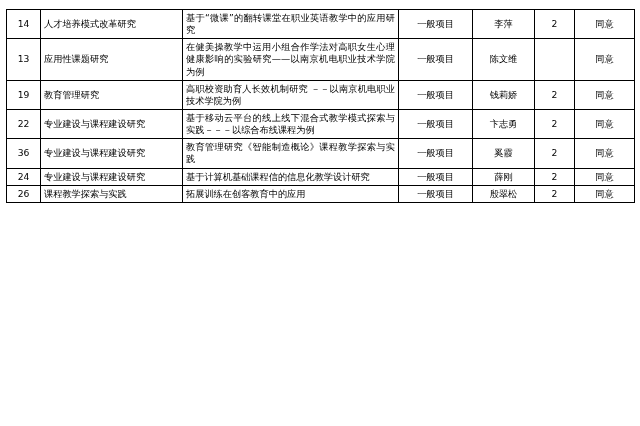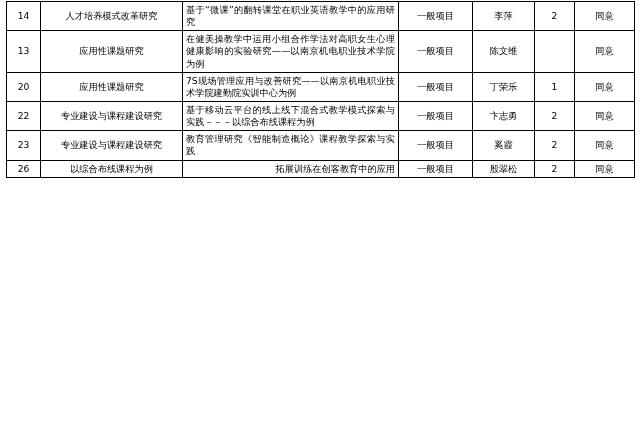--- a/index.html
+++ b/index.html
@@ -12,21 +12,21 @@
     height: 426px;
     font-family: "DejaVu Sans", "Liberation Sans", sans-serif;
     color: #000000;
     overflow: hidden;
   }
   .sheet {
     width: 640px;
     height: 408px;
     position: relative;
     box-sizing: border-box;
-    padding: 1px 6px 0 6px;
+    padding: 9px 6px 0 6px;
   }
   table.grid {
     border-collapse: collapse;
     width: 628px;
     table-layout: fixed;
     margin: 0;
   }
   table.grid td {
     border: 1px solid #000000;
     padding: 2px 3px;
@@ -51,21 +51,21 @@
     text-align: center;
   }
   td.title {
     text-align: left;
   }
   td.no { font-size: 10px; }
   td.num { font-size: 10px; }
 
   .cat-inner {
     display: block;
-    text-align: center;
+    text-align: left;
   }
   .title-inner {
     display: block;
   }
   
   .title-inner.two, .title-inner.three {
     text-align: justify;
     text-align-last: left;
   }
 </style>
@@ -104,65 +104,78 @@
           </td>
         <td class="title">
             <span class="title-inner three">在健美操教学中运用小组合作学法对高职女生心理健康影响的实验研究——以南京机电职业技术学院为例</span>
           </td>
         <td class="type">一般项目</td>
         <td class="person">陈文维</td>
         <td class="num"></td>
         <td class="agree">同意</td>
       </tr>
       <tr>
-        <td class="no">20</td>
+        <td class="no">19</td>
         <td class="cat">
-            <span class="cat-inner">应用性课题研究</span>
+            <span class="cat-inner">教育管理研究</span>
           </td>
         <td class="title">
-            <span class="title-inner two">7S现场管理应用与改善研究——以南京机电职业技术学院建勤院实训中心为例</span>
+            <span class="title-inner two">高职校资助育人长效机制研究 －－以南京机电职业技术学院为例</span>
           </td>
         <td class="type">一般项目</td>
-        <td class="person">丁荣乐</td>
-        <td class="num">1</td>
+        <td class="person">钱莉娇</td>
+        <td class="num">2</td>
         <td class="agree">同意</td>
       </tr>
       <tr>
         <td class="no">22</td>
         <td class="cat">
             <span class="cat-inner">专业建设与课程建设研究</span>
           </td>
         <td class="title">
             <span class="title-inner two">基于移动云平台的线上线下混合式教学模式探索与实践－－－以综合布线课程为例</span>
           </td>
         <td class="type">一般项目</td>
         <td class="person">卞志勇</td>
         <td class="num">2</td>
         <td class="agree">同意</td>
       </tr>
       <tr>
-        <td class="no">23</td>
+        <td class="no">36</td>
         <td class="cat">
             <span class="cat-inner">专业建设与课程建设研究</span>
           </td>
         <td class="title">
             <span class="title-inner two">教育管理研究《智能制造概论》课程教学探索与实践</span>
           </td>
         <td class="type">一般项目</td>
         <td class="person">奚霞</td>
         <td class="num">2</td>
         <td class="agree">同意</td>
       </tr>
       <tr>
+        <td class="no">24</td>
+        <td class="cat">
+            <span class="cat-inner">专业建设与课程建设研究</span>
+          </td>
+        <td class="title">
+            <span class="title-inner">基于计算机基础课程信的信息化教学设计研究</span>
+          </td>
+        <td class="type">一般项目</td>
+        <td class="person">薛刚</td>
+        <td class="num">2</td>
+        <td class="agree">同意</td>
+      </tr>
+      <tr>
         <td class="no">26</td>
         <td class="cat">
-            <span class="cat-inner">以综合布线课程为例</span>
+            <span class="cat-inner">课程教学探索与实践</span>
           </td>
         <td class="title">
-            <span class="title-inner" style="text-align:right">拓展训练在创客教育中的应用</span>
+            <span class="title-inner" style="text-align:left">拓展训练在创客教育中的应用</span>
           </td>
         <td class="type">一般项目</td>
         <td class="person">殷翠松</td>
         <td class="num">2</td>
         <td class="agree">同意</td>
       </tr>
     </tbody>
   </table>
 </div>
 

